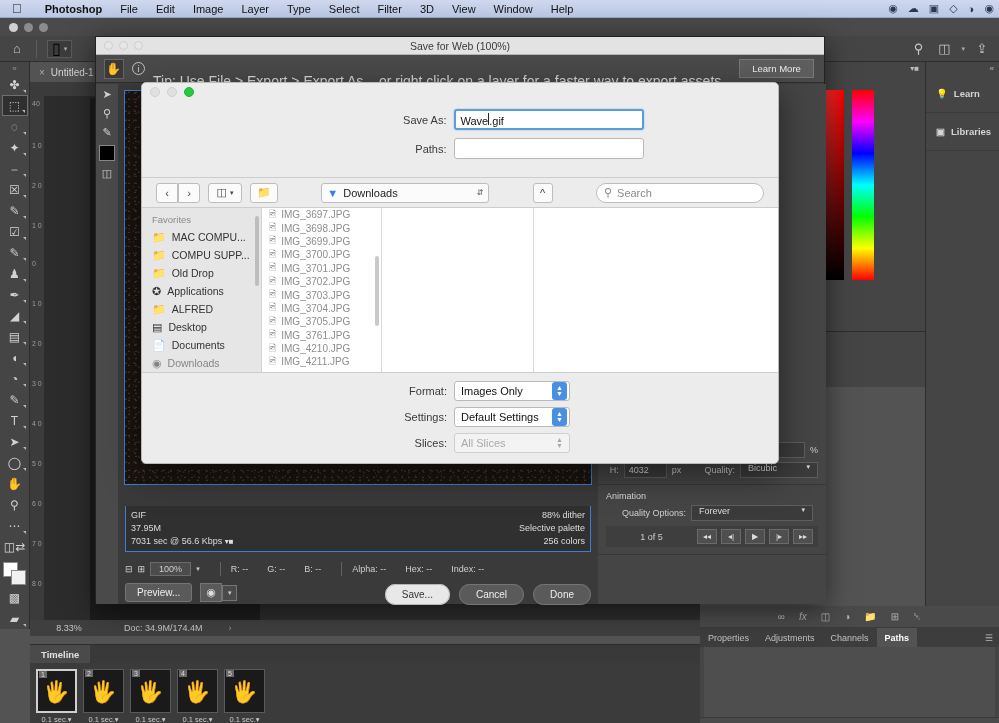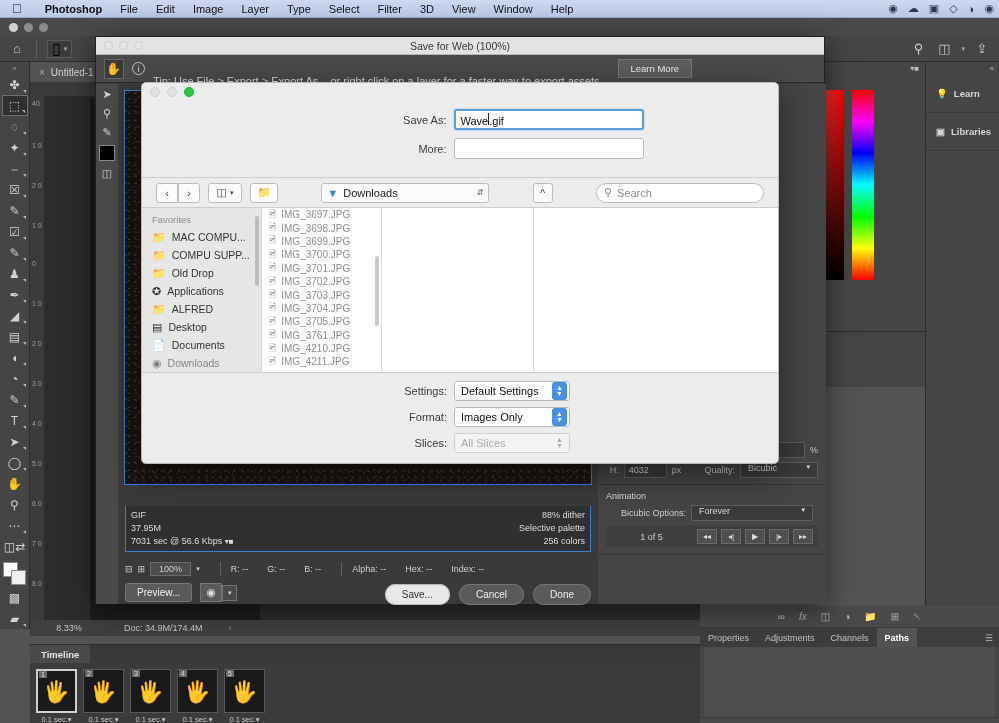--- a/index.html
+++ b/index.html
@@ -157,21 +157,21 @@
     font-size:10.5px; color:#3a3a3a; position:relative; border-bottom:1px solid #b5b5b5;}
   .sfw-traffic { position:absolute; left:8px; display:flex; gap:6px; }
   .sfw-traffic span { width:9px; height:9px; border-radius:50%;
     background:#e6e6e6; border:1px solid #cdcdcd; display:block; }
   .sfw-tip { height:28px; background:#4a4a4a; display:flex; align-items:center; gap:8px;
     padding:0 8px; border-bottom:1px solid #2d2d2d; }
   .tip-hand { width:20px; height:20px; background:#3a3a3a; border:1px solid #666;
     display:flex; align-items:center; justify-content:center; font-size:12px; }
   .tip-i { width:13px; height:13px; border:1px solid #c5c5c5; border-radius:50%;
     font-size:9px; color:#d5d5d5; display:flex; align-items:center; justify-content:center; }
-  .tip-text { font-size:11px; color:#dadada;margin-top:24px; }
+  .tip-text { font-size:14px; color:#dadada;margin-top:24px; }
   .learn-btn { margin-left:10px; background:#5e5e5e; border:1px solid #787878;
     color:#f0f0f0; font-size:9.5px; padding:3px 12px; }
 
   .sfw-body { position:absolute; left:0; top:47px; width:730px; height:520px; display:flex; }
   .sfw-tools { width:22px; background:#4a4a4a; padding-top:4px;
     display:flex; flex-direction:column; align-items:center; gap:6px; }
   .sfw-tools .t { color:#d0d0d0; font-size:11px; }
   .sfw-preview { flex:1; position:relative; background:#3a3a3a; padding:6px; }
   .previewimg { width:100%; height:395px;
     background:#1a1410;
@@ -626,21 +626,21 @@
               <span class="sr-sel" style="width:84px">
                 <span>Bicubic</span>
                 <span style="font-size:7px">▾</span>
               </span>
             </div>
           </div>
 
           <div class="sr-section">
             <div class="sr-head">Animation</div>
             <div class="sr-row">
-              <span class="sr-lab" style="width:80px">Bicubic Options:</span>
+              <span class="sr-lab" style="width:80px">Quality Options:</span>
               <span class="sr-sel" style="width:122px">
                 <span>Forever</span>
                 <span style="font-size:7px">▾</span>
               </span>
             </div>
             <div class="sr-row" style="background:#3e3e3e;margin:3px 8px;padding:3px 5px;">
               <span style="flex:1;text-align:center;">1 of 5</span>
               <span class="anim-nav">
                 <span class="navbtn">◂◂</span>
                 <span class="navbtn">◂|</span>
@@ -662,21 +662,21 @@
       </div>
 
       <div class="sheet-fields">
         <div class="fld-row">
           <span class="fld-lab">Save As:</span>
           <span class="fld-in focus">
             <span>Wave<span class="caret"></span>.gif</span>
           </span>
         </div>
         <div class="fld-row">
-          <span class="fld-lab">More:</span>
+          <span class="fld-lab">Paths:</span>
           <span class="fld-in">
             <span></span>
           </span>
         </div>
       </div>
 
       <div class="sheet-nav">
         <span class="navchip" style="width:22px;border-radius:3px 0 0 3px;">‹</span>
         <span class="navchip" style="width:22px;margin-left:-8px;border-radius:0 3px 3px 0;">›</span>
         <span class="navchip" style="width:34px;gap:3px;">
@@ -787,30 +787,30 @@
             </div>
           <span class="col-scroll"></span>
         </div>
 
         <div class="emptycol"></div>
         <div class="emptycol2"></div>
       </div>
 
       <div class="sheet-opts">
         <div class="opt-row">
+          <span class="opt-lab">Format:</span>
+          <span class="opt-sel">
+            <span>Images Only</span>
+            <span class="stepper">▲<br>▼</span>
+          </span>
+        </div>
+        <div class="opt-row">
           <span class="opt-lab">Settings:</span>
           <span class="opt-sel">
             <span>Default Settings</span>
-            <span class="stepper">▲<br>▼</span>
-          </span>
-        </div>
-        <div class="opt-row">
-          <span class="opt-lab">Format:</span>
-          <span class="opt-sel">
-            <span>Images Only</span>
             <span class="stepper">▲<br>▼</span>
           </span>
         </div>
         <div class="opt-row">
           <span class="opt-lab">Slices:</span>
           <span class="opt-sel dis">
             <span>All Slices</span>
             <span class="stepper dis">▲<br>▼</span>
           </span>
         </div>

